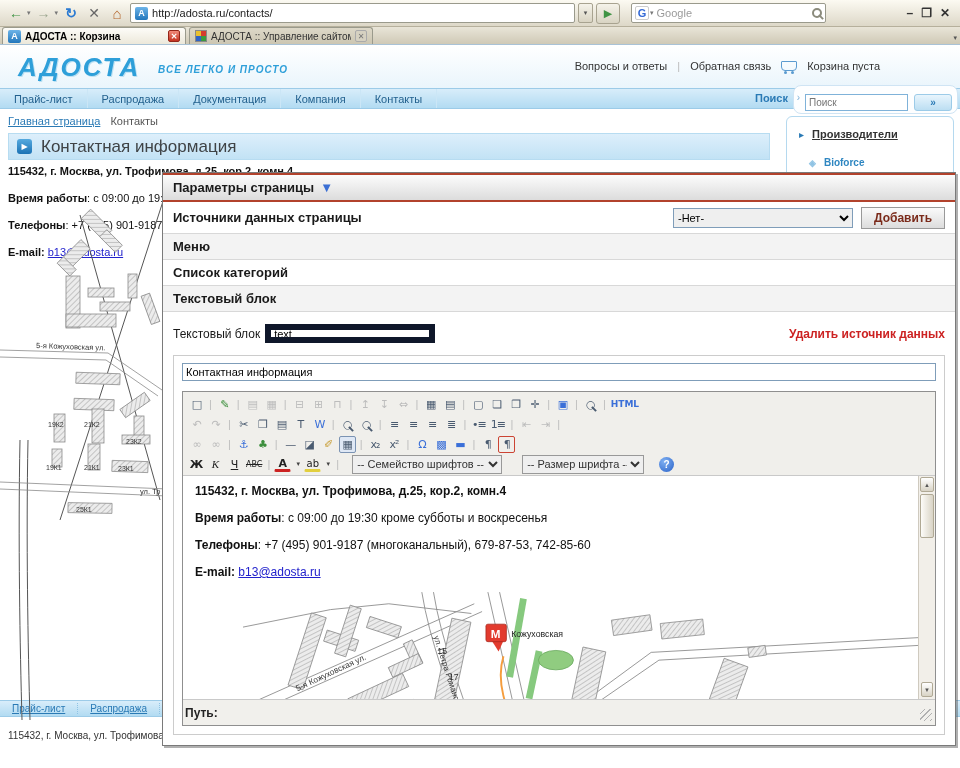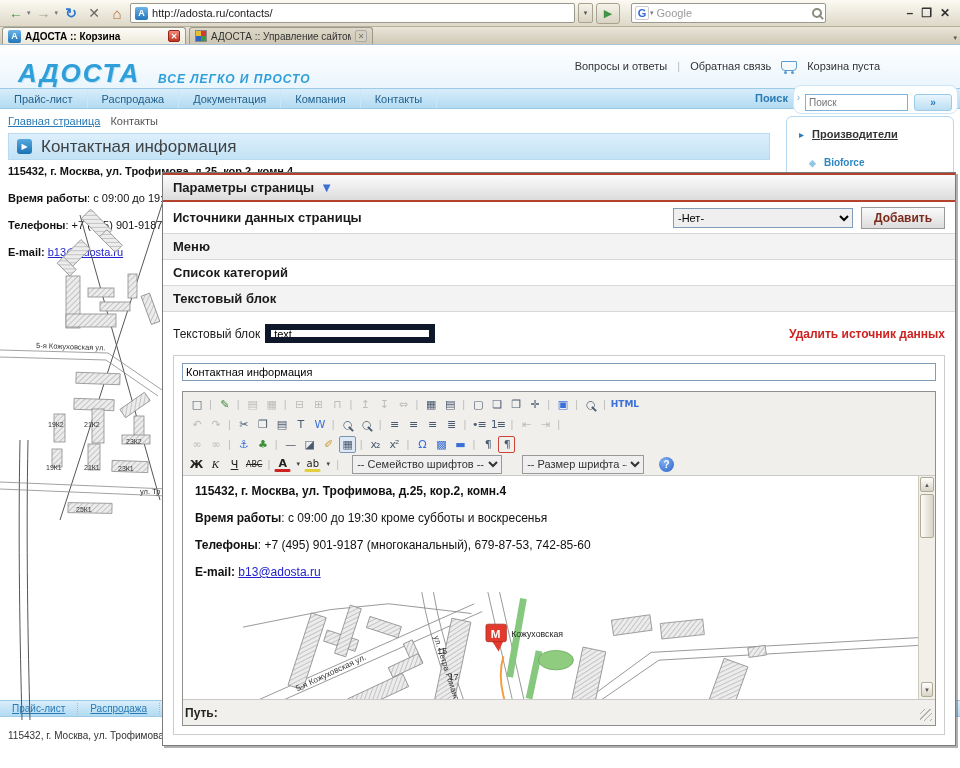--- a/index.html
+++ b/index.html
@@ -34,22 +34,22 @@
   .tab-label{white-space:nowrap;overflow:hidden;flex:1}
   .tclose{width:12px;height:12px;border-radius:2px;font-size:8px;display:inline-flex;align-items:center;justify-content:center;flex:none}
   .tclose.red{background:linear-gradient(#f08a7a,#c4321f);color:#fff;border:1px solid #942619}
   .tclose.gray{background:#d6d1c1;color:#777;border:1px solid #aaa}
   .gridicon{width:12px;height:12px;flex:none;border:1px solid #888;background:conic-gradient(#d43a2f 0 25%,#3a9a3d 0 50%,#2f62c4 0 75%,#e8c02f 0)}
   .striplist{position:absolute;right:3px;bottom:2px;font-size:7px;color:#555}
 
   
   .page{position:absolute;top:46px;left:0;right:0;bottom:0;background:#fff;z-index:1}
   .topband{height:42px;background:linear-gradient(#ffffff,#eaf5fc);position:relative}
-  .logo{position:absolute;left:18px;top:12px;font-size:26px;font-weight:bold;font-style:italic;letter-spacing:2px;color:#2e9fd9;text-shadow:1px 1px 0 #bce0f2}
-  .tagline{position:absolute;left:158px;top:26px;font-size:12px;font-style:italic;font-weight:bold;color:#2e9fd9;letter-spacing:1px}
+  .logo{position:absolute;left:18px;top:6px;font-size:26px;font-weight:bold;font-style:italic;letter-spacing:2px;color:#2e9fd9;text-shadow:1px 1px 0 #bce0f2}
+  .tagline{position:absolute;left:158px;top:18px;font-size:10px;font-style:italic;font-weight:bold;color:#2e9fd9;letter-spacing:1px}
   .hlinks{position:absolute;right:80px;top:14px;font-size:11px;color:#333;display:flex;align-items:center;gap:10px}
   .hlinks .sep{color:#bbb}
   .hlink{color:#333}
   .cart{position:relative;width:16px;height:10px;border:1px solid #5b9bd0;border-radius:1px 1px 4px 4px;display:inline-block}
   .cart::before{content:"";position:absolute;left:2px;bottom:-4px;width:3px;height:3px;border-radius:50%;background:#5b9bd0}
   .cart::after{content:"";position:absolute;right:2px;bottom:-4px;width:3px;height:3px;border-radius:50%;background:#5b9bd0}
   .navbar{height:21px;background:linear-gradient(#d8edfa,#b2dbf2);border-top:1px solid #9ccbe8;border-bottom:1px solid #9ccbe8;display:flex;align-items:center;position:relative}
   .navitem{padding:0 14px;font-size:11px;color:#23618e;border-right:1px solid #cbe6f6;height:100%;display:flex;align-items:center}
   .searchpanel{position:absolute;right:2px;top:-4px;width:165px;height:29px;background:#fdfeff;border:1px solid #cfe4f4;border-radius:8px}
   .searchlabel{position:absolute;right:172px;top:3px;font-size:11px;font-weight:bold;color:#2a7ab5}

